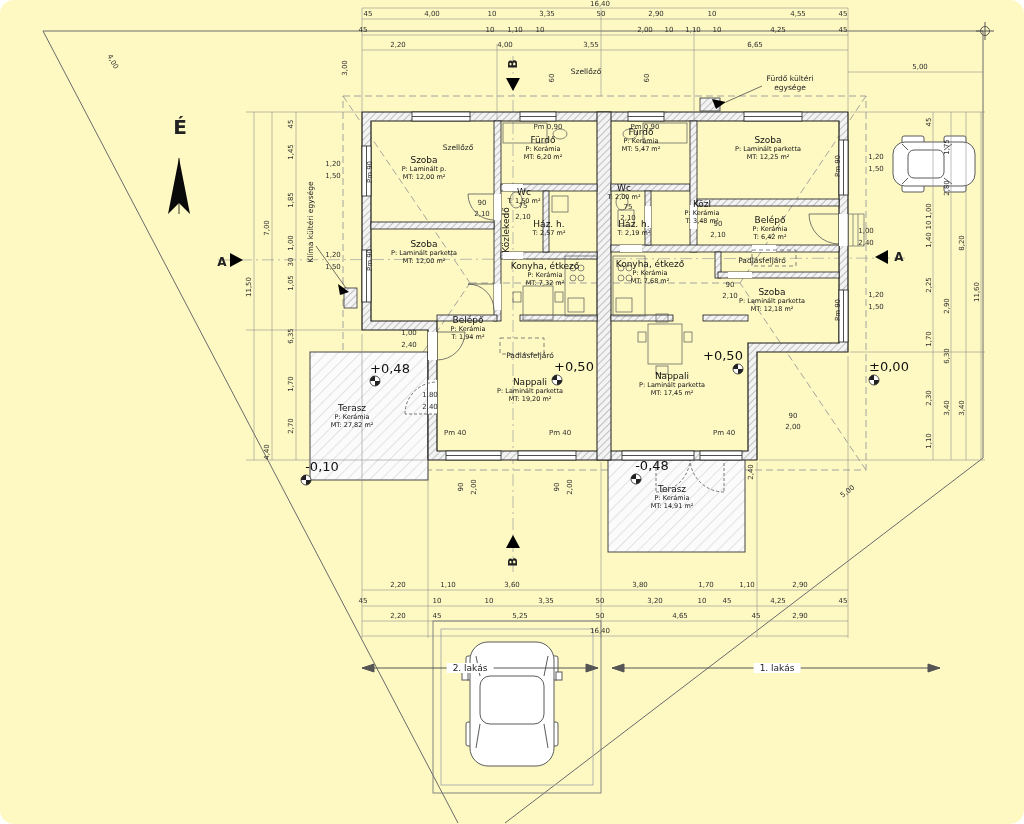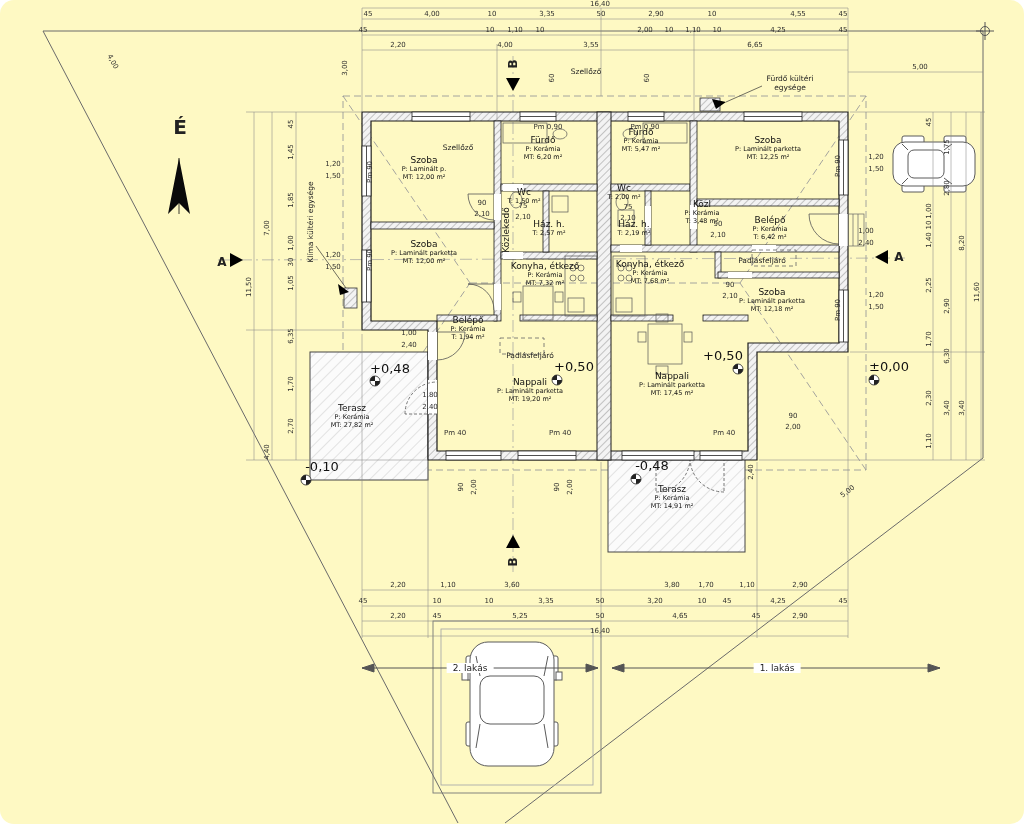--- a/index.html
+++ b/index.html
@@ -331,21 +331,21 @@
       <div class="lbl dim" style="left: 505px; top: 46px; transform: translate(-50%, -50%);">4,00</div>
       <div class="lbl dim" style="left: 591px; top: 46px; transform: translate(-50%, -50%); text-align: center;">3,55</div>
       <div class="lbl dim" style="left: 755px; top: 46px; transform: translate(-50%, -50%);">6,65</div>
       <div class="lbl dim" style="left: 346px; top: 68px; transform: translate(-50%, -50%) rotate(-90deg);">3,00</div>
       <div class="lbl dim" style="left: 553px; top: 78px; transform: translate(-50%, -50%) rotate(-90deg);">60</div>
       <div class="lbl dim" style="left: 648px; top: 78px; transform: translate(-50%, -50%) rotate(-90deg);">60</div>
       <div class="lbl dim" style="left: 920px; top: 68px; transform: translate(-50%, -50%);">5,00</div>
       <div class="lbl dim" style="left: 398px; top: 586px; transform: translate(-50%, -50%);">2,20</div>
       <div class="lbl dim" style="left: 448px; top: 586px; transform: translate(-50%, -50%);">1,10</div>
       <div class="lbl dim" style="left: 512px; top: 586px; transform: translate(-50%, -50%);">3,60</div>
-      <div class="lbl dim" style="left: 672px; top: 586px; transform: translate(-50%, -50%);">3,80</div>
+      <div class="lbl dim" style="left: 640px; top: 586px; transform: translate(-50%, -50%);">3,80</div>
       <div class="lbl dim" style="left: 706px; top: 586px; transform: translate(-50%, -50%);">1,70</div>
       <div class="lbl dim" style="left: 747px; top: 586px; transform: translate(-50%, -50%);">1,10</div>
       <div class="lbl dim" style="left: 800px; top: 586px; transform: translate(-50%, -50%);">2,90</div>
       <div class="lbl dim" style="left: 363px; top: 602px; transform: translate(-50%, -50%);">45</div>
       <div class="lbl dim" style="left: 437px; top: 602px; transform: translate(-50%, -50%);">10</div>
       <div class="lbl dim" style="left: 489px; top: 602px; transform: translate(-50%, -50%);">10</div>
       <div class="lbl dim" style="left: 546px; top: 602px; transform: translate(-50%, -50%);">3,35</div>
       <div class="lbl dim" style="left: 600px; top: 602px; transform: translate(-50%, -50%);">50</div>
       <div class="lbl dim" style="left: 655px; top: 602px; transform: translate(-50%, -50%);">3,20</div>
       <div class="lbl dim" style="left: 702px; top: 602px; transform: translate(-50%, -50%);">10</div>

